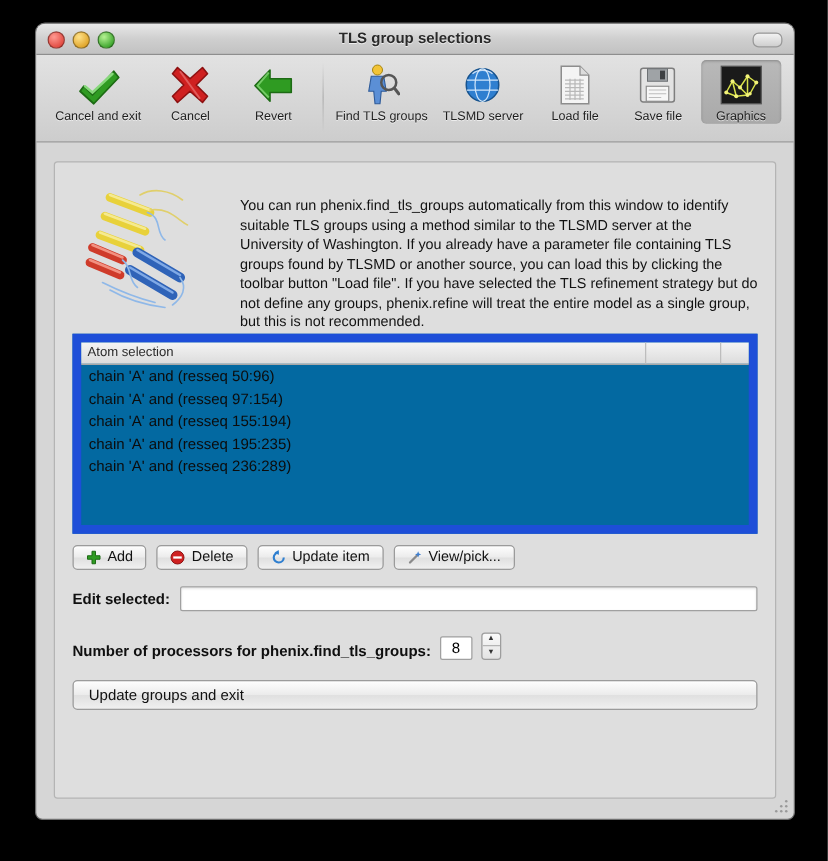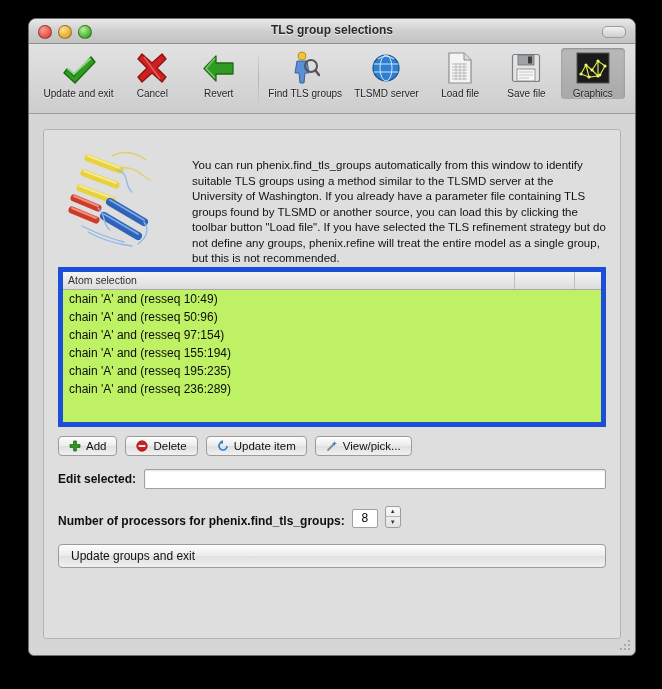--- a/index.html
+++ b/index.html
@@ -140,22 +140,22 @@
     padding-top: 18px;
   }
   .section-label {
     font-size: 12px;
     font-weight: bold;
     color: #101010;
     margin: 8px 0 4px 0;
   }
   
   .list-wrap {
-    border: 5px solid #1d4ed8;
-    background: #bef264;
+    border: 7px solid #1d4ed8;
+    background: #0369a1;
     height: 160px;
     box-sizing: border-box;
   }
   .list-header {
     display: flex;
     height: 17px;
     background: linear-gradient(to bottom, #f4f4f4, #dcdcdc);
     border-bottom: 1px solid #a8a8a8;
     font-size: 10.5px;
     color: #2c2c2c;
@@ -289,21 +289,21 @@
 
   <div class="toolbar">
 
     <div class="tb-item wide">
       <div class="tb-icon">
         <svg width="34" height="32" viewBox="0 0 34 32">
           <path d="M5 17 L12 24 L29 5 L33 10 L13 31 L2 21 Z" fill="#2f9b22" stroke="#1d6b14" stroke-width="1.4" stroke-linejoin="round"></path>
           <path d="M6 17 L12 22 L28 7" fill="none" stroke="#86d87a" stroke-width="2" stroke-linecap="round"></path>
         </svg>
       </div>
-      <div class="tb-label">Update and exit</div>
+      <div class="tb-label">Cancel and exit</div>
     </div>
 
     <div class="tb-item">
       <div class="tb-icon">
         <svg width="32" height="32" viewBox="0 0 32 32">
           <path d="M6 2 L16 11 L26 2 L30 7 L21 16 L30 25 L26 30 L16 21 L6 30 L2 25 L11 16 L2 7 Z" fill="#cf2020" stroke="#8e1111" stroke-width="1.3" stroke-linejoin="round"></path>
           <path d="M8 5 L24 27" stroke="#f08a8a" stroke-width="1.6" opacity="0.55"></path>
         </svg>
       </div>
       <div class="tb-label">Cancel</div>
@@ -454,21 +454,20 @@
     </div>
 
 
     <div class="list-wrap">
       <div class="list-header">
         <div class="lh-col c1">Atom selection</div>
         <div class="lh-col c2"></div>
         <div class="lh-col c3"></div>
       </div>
       <div class="list-body">
-        <div class="list-row">chain 'A' and (resseq 10:49)</div>
         <div class="list-row">chain 'A' and (resseq 50:96)</div>
         <div class="list-row">chain 'A' and (resseq 97:154)</div>
         <div class="list-row">chain 'A' and (resseq 155:194)</div>
         <div class="list-row">chain 'A' and (resseq 195:235)</div>
         <div class="list-row">chain 'A' and (resseq 236:289)</div>
       </div>
     </div>
 
     <div class="btn-row">
       <div class="btn">

